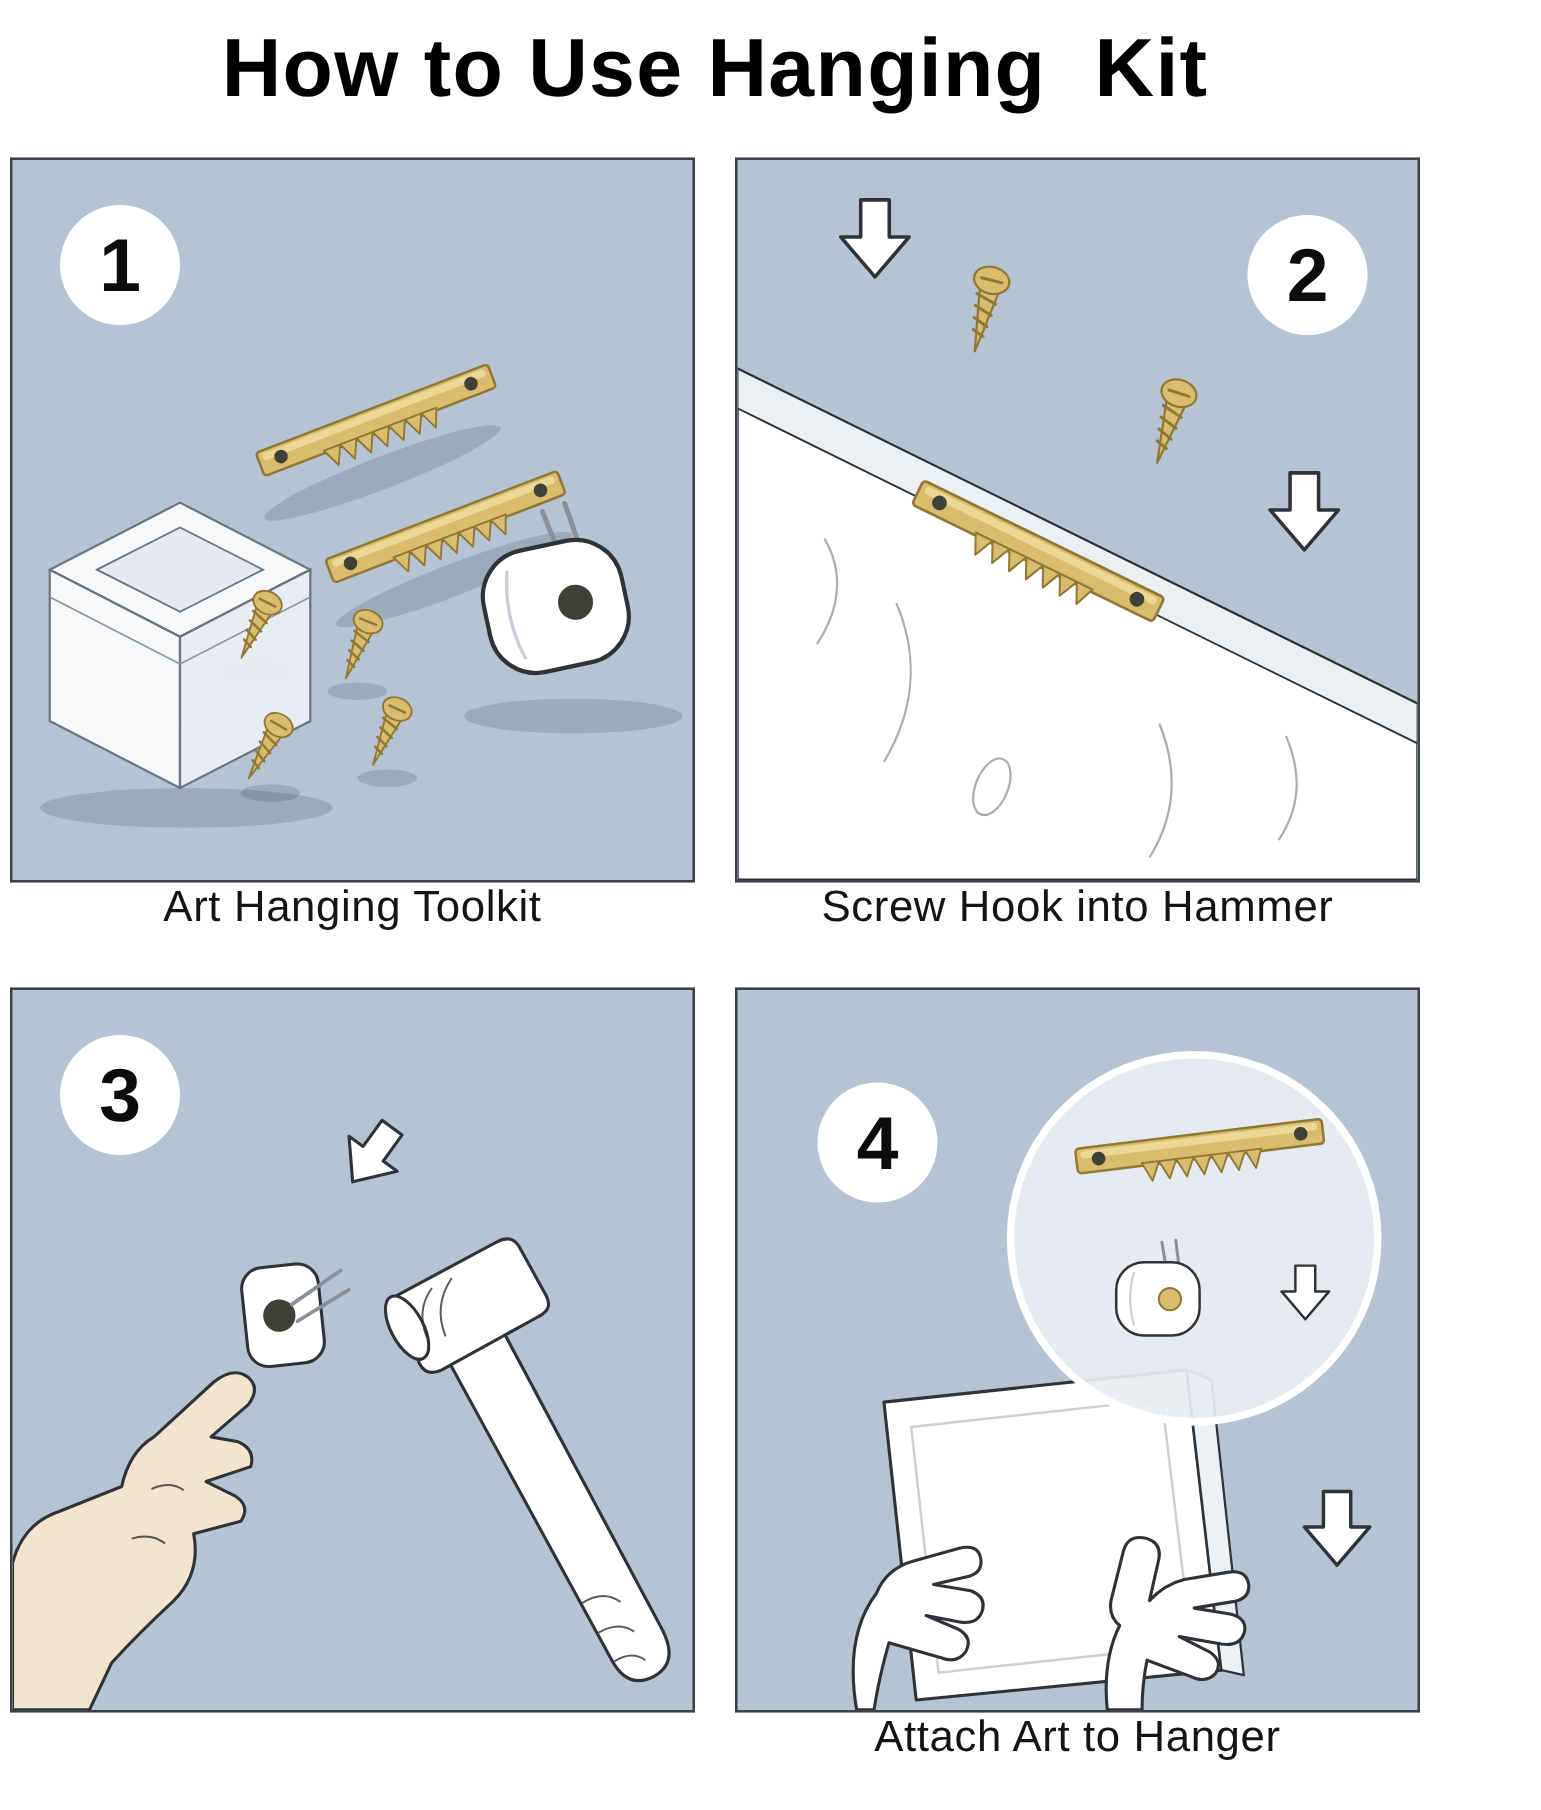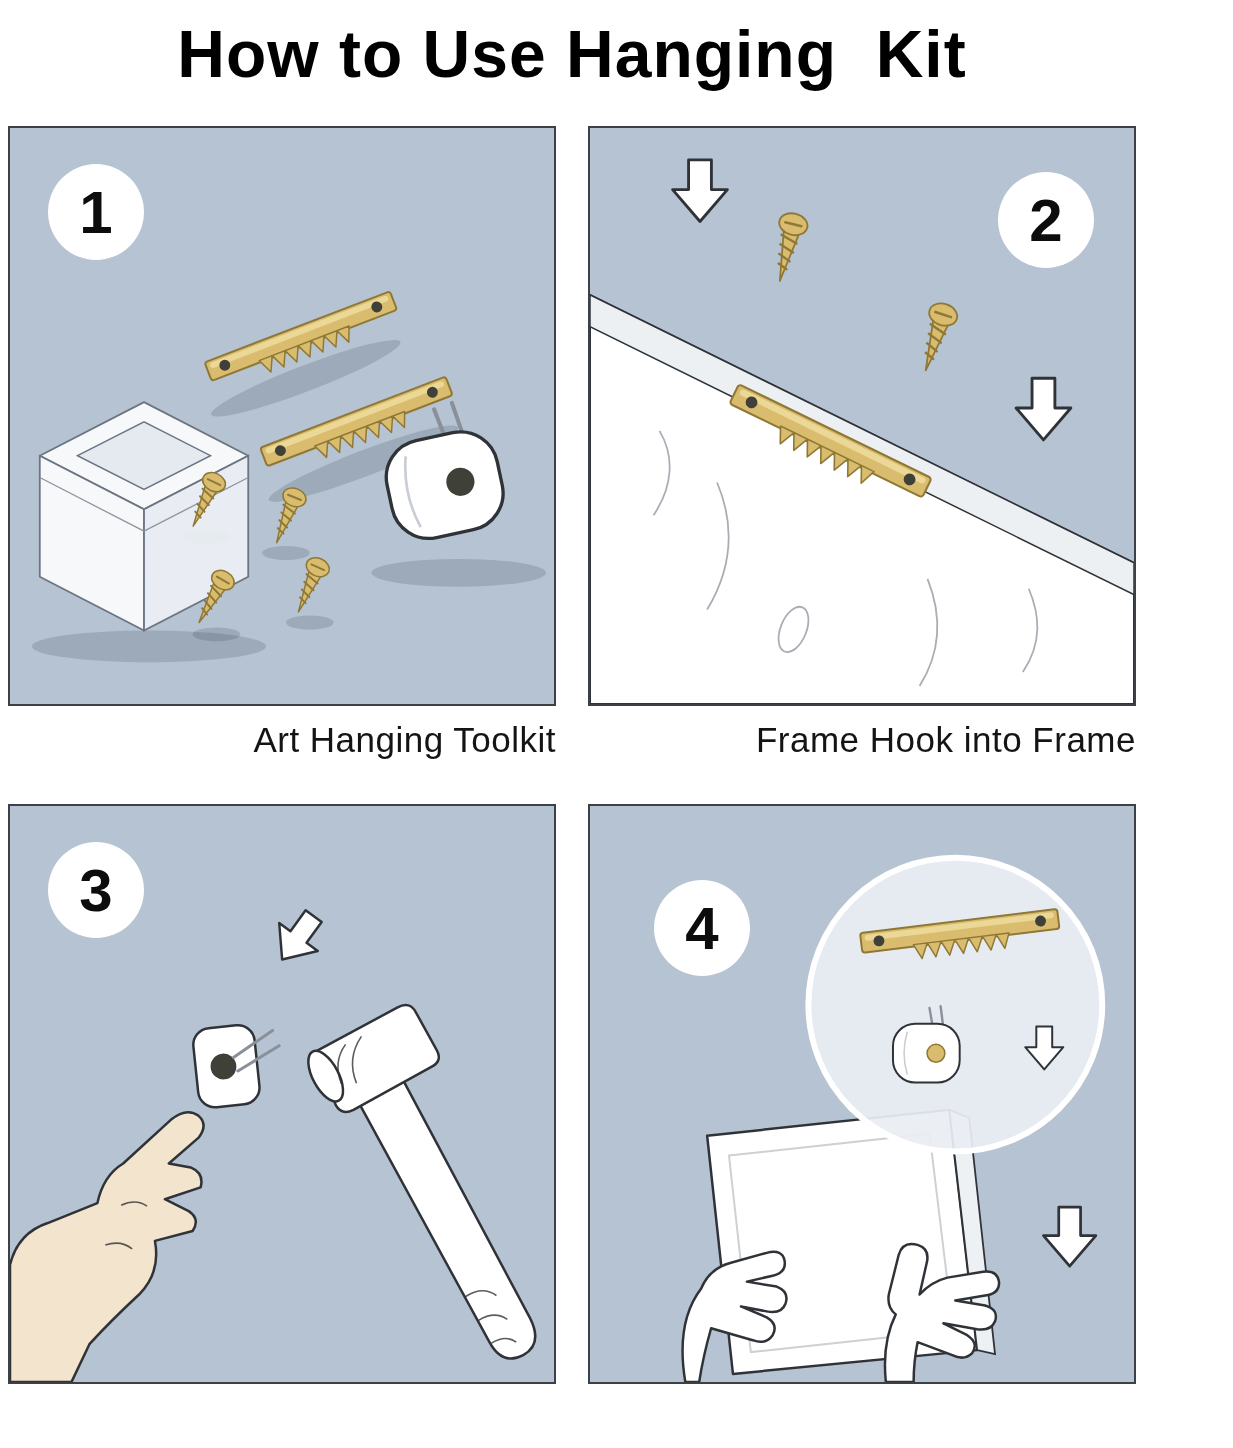--- a/index.html
+++ b/index.html
@@ -26,21 +26,21 @@
   .scene{position:absolute;left:0;top:0;width:100%;height:100%;display:block;}
   .badge{
     position:absolute;width:96px;height:96px;border-radius:50%;background:#fff;
     display:flex;align-items:center;justify-content:center;
     font-size:60px;font-weight:700;color:#0c0c0c;
   }
   .badge.tl{left:38px;top:36px;}
   .badge.tr{right:40px;top:44px;}
   .badge.p4{left:64px;top:74px;}
   figcaption.caption{
-    text-align:right;font-size:35px;color:var(--text);margin-top:14px;
+    text-align:center;font-size:35px;color:var(--text);
     letter-spacing:0.5px;
   }
   
   .brass{fill:var(--brass);stroke:var(--brass_dark);stroke-linejoin:round;}
   .brassHi{fill:var(--brass_light);opacity:.75;stroke:none;}
   .brassLine{stroke:var(--brass_dark);stroke-width:2;stroke-linecap:round;fill:none;}
   .hole{fill:#3f4038;stroke:none;}
   .paper{fill:var(--paper);stroke:var(--ink);stroke-linejoin:round;}
   .pin{stroke:#8a9099;stroke-width:3;stroke-linecap:round;}
   .faint{stroke:#c9ced4;stroke-width:2;fill:none;}
@@ -174,21 +174,21 @@
               <use href="#sym-arrow" transform="translate(74,32) scale(1.15)"></use>
             </g>
           <g>
               <use href="#sym-arrow" transform="translate(420,252) scale(1.15)"></use>
             </g>
         </svg>
         <div class="badge tr">
           <span>2</span>
         </div>
       </div>
-      <figcaption class="caption">Frame Hook into Frame</figcaption>
+      <figcaption class="caption">Screw Hook into Hammer</figcaption>
     </figure>
 
     <figure class="cell">
       <div class="panel">
         <svg class="scene" viewBox="0 0 548 580">
           <g>
             <use href="#sym-arrow" transform="translate(280,92) rotate(36)"></use>
           </g>
 
           <g>
@@ -251,16 +251,17 @@
           </g>
 
           <g>
             <use href="#sym-arrow" transform="translate(448,404) scale(1.1)"></use>
           </g>
         </svg>
         <div class="badge p4">
           <span>4</span>
         </div>
       </div>
+      <figcaption class="caption">Attach Art to Hanger</figcaption>
     </figure>
 
   </div>
 </div>
 
 </body></html>

